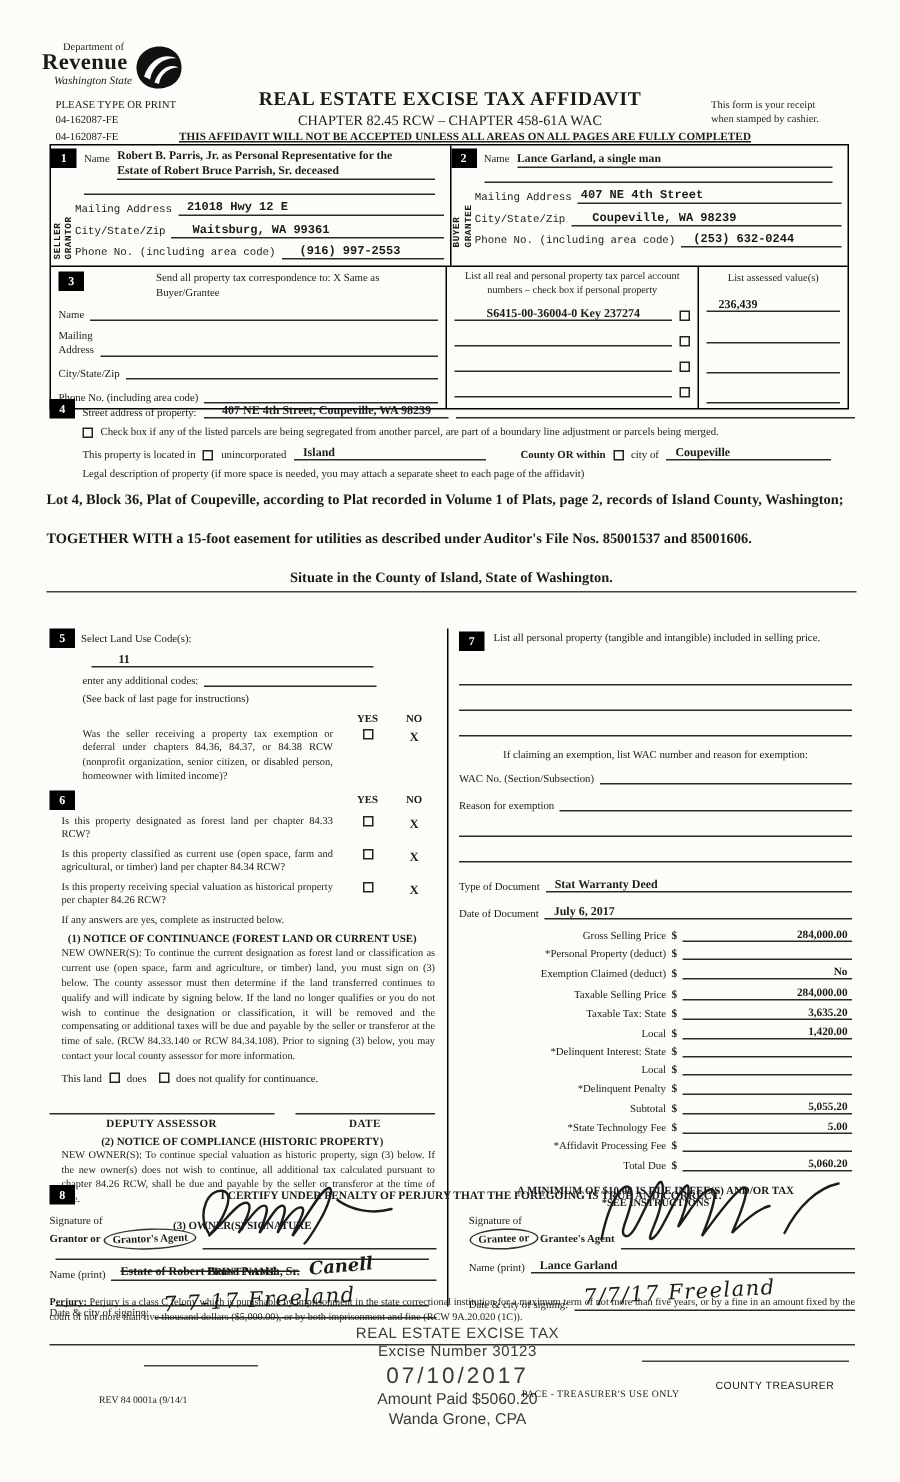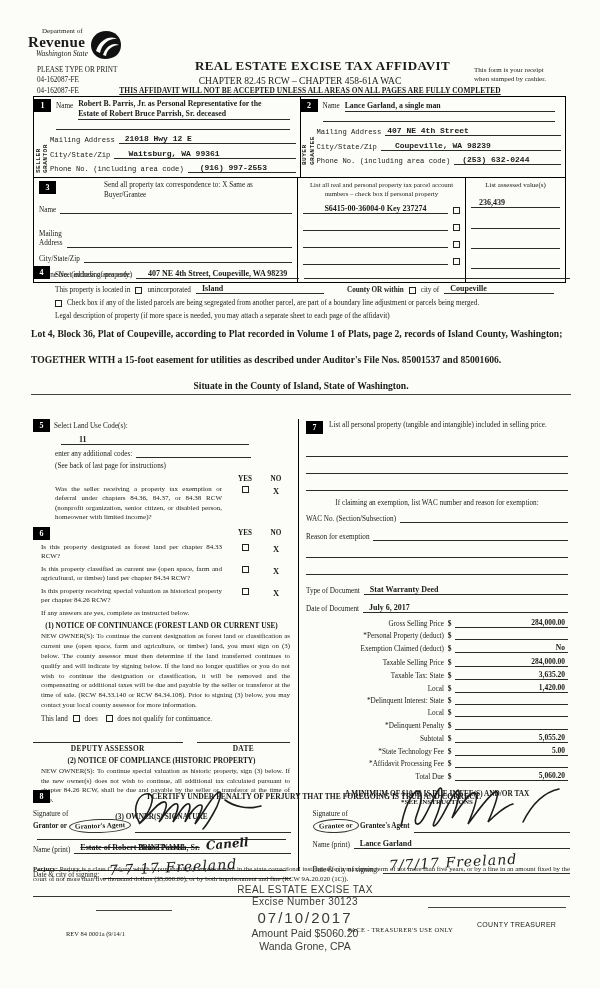--- a/index.html
+++ b/index.html
@@ -18,21 +18,21 @@
   .frow { display:flex; align-items:flex-end; gap:4px; }
   .cb { display:inline-block; width:7px; height:7px; border:1px solid #222; background:#fcfcf9; vertical-align:-1px; flex:none; }
   .numbox { background:#000; color:#fff; width:17px; height:13px; display:inline-flex; align-items:center; justify-content:center; font-size:8px; font-weight:bold; flex:none; }
   .xm { font-weight:bold; font-size:8.5px; }
 
   
   .logo-text { line-height:1; }
   .lt1 { font-size:7px; display:block; margin-left:14px; }
   .lt2 { font-size:15px; font-weight:bold; display:block; letter-spacing:0.3px; }
   .lt3 { font-size:7.5px; font-style:italic; display:block; margin-left:8px; }
-  .title { font-size:13px; font-weight:bold; letter-spacing:0.4px; text-align:right; }
+  .title { font-size:13px; font-weight:bold; letter-spacing:0.4px; text-align:center; }
   .subtitle { font-size:9.5px; text-align:center; margin-top:2px; }
   .receipt { font-size:7px; line-height:1.35; }
   .warning { font-size:7.4px; font-weight:bold; text-align:center; text-decoration:underline; letter-spacing:0.1px; }
 
   
   .mainbox { border:1.6px solid #000; }
   .rowA { display:grid; grid-template-columns:1fr 1fr; }
   .party { padding:2px 4px 4px 0; }
   .party + .party { border-left:1.6px solid #000; }
   .nameline { display:flex; gap:5px; align-items:flex-start; }
@@ -215,21 +215,21 @@
 
       <div class="corr">
         <div class="corr-head">
           <span class="numbox">3</span>
           <span style="line-height:1.3;margin-left:43px;">Send all property tax correspondence to: X Same as Buyer/Grantee</span>
         </div>
         <div class="frow">
           <span class="lbl">Name</span>
           <span class="fill"></span>
         </div>
-        <div class="frow" style="margin-top:16px;">
+        <div class="frow" style="margin-top:6px;">
           <span class="lbl" style="line-height:1.25;">
             <span>Mailing</span><br>
             <span>Address</span>
           </span>
           <span class="fill"></span>
         </div>
         <div class="frow" style="margin-top:6px;">
           <span class="lbl">City/State/Zip</span>
           <span class="fill"></span>
         </div>
@@ -279,36 +279,36 @@
       </div>
     </div>
   </div>
 
   <div class="abs" style="left:33px; top:266px; width:537px;">
     <div class="s4line">
       <span class="numbox">4</span>
       <span class="lbl">Street address of property:</span>
       <span class="uvfill" style="flex:none; padding:0 12px;">407 NE 4th Street, Coupeville, WA  98239</span>
       <span class="fill"></span>
+    </div>
+    <div class="s4line" style="padding-left:22px;">
+      <span class="cb"></span>
+      <span style="font-size:7.2px;">Check box if any of the listed parcels are being segregated from another parcel, are part of a boundary line adjustment or parcels being merged.</span>
     </div>
     <div class="s4line" style="padding-left:22px;">
       <span class="lbl">This property is located in</span>
       <span class="cb"></span>
       <span class="lbl">unincorporated</span>
       <span class="uv" style="width:128px; padding-left:6px;">Island</span>
       <span class="lbl b" style="margin-left:18px; font-weight:normal;"><span class="b">County OR  within</span></span>
       <span class="cb"></span>
       <span class="lbl">city of</span>
       <span class="uv" style="width:110px; padding-left:6px;">Coupeville</span>
     </div>
     <div class="s4line" style="padding-left:22px;">
-      <span class="cb"></span>
-      <span style="font-size:7.2px;">Check box if any of the listed parcels are being segregated from another parcel, are part of a boundary line adjustment or parcels being merged.</span>
-    </div>
-    <div class="s4line" style="padding-left:22px;">
       <span style="font-size:7.2px;">Legal description of property (if more space is needed, you may attach a separate sheet to each page of the affidavit)</span>
     </div>
   </div>
 
   <div class="abs legal" style="left:31px; top:327px; width:540px;">
     <p>Lot 4, Block 36, Plat of Coupeville, according to Plat recorded in Volume 1 of Plats, page 2, records of Island County, Washington;</p>
     <p style="margin-top:12px;">TOGETHER WITH a 15-foot easement for utilities as described under Auditor's File Nos. 85001537 and 85001606.</p>
     <p class="ruled" style="margin-top:12px; margin-bottom:0;text-align:center;">Situate in the County of Island, State of Washington.</p>
   </div>
 

